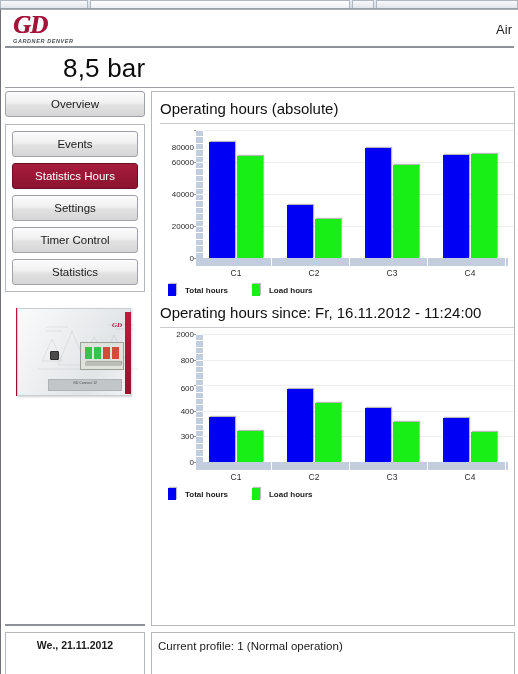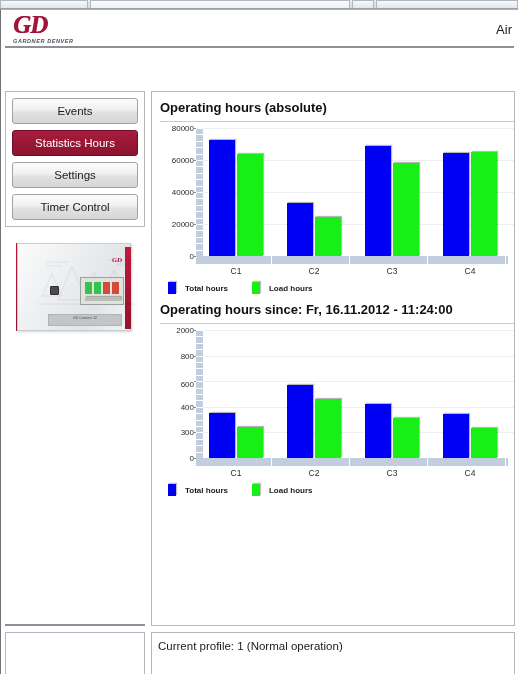--- a/index.html
+++ b/index.html
@@ -210,21 +210,21 @@
     padding: 7px 0 0 6px;
   }
   .bottom-sep {
     position: absolute; top: 614px; left: 4px; width: 140px;
     border-top: 2px solid #8d9197;
   }
 
   
   .chart-block { padding: 8px 0 0 8px; }
   .chart-title {
-    font-size: 13px; font-weight: bold; color: #101010;
+    font-size: 15px; font-weight: normal; color: #101010;
     margin-bottom: 6px;
   }
   .chart-rule { border-top: 1px solid #c8cbcf; margin-bottom: 2px; }
   .plot-wrap {
     position: relative;
     width: 348px; height: 148px;
   }
   .gridline {
     position: absolute; left: 0; right: 0;
     border-top: 1px solid #eceef1;
@@ -299,31 +299,36 @@
 <div class="app">
 
   <div class="header">
     <div class="logo">
       <div class="logo-gd">GD</div>
       <div class="logo-sub">GARDNER DENVER</div>
     </div>
     <div class="header-right">Air</div>
   </div>
 
+  <div class="pressure-bar">
+    <div class="pressure-value">8,5 bar</div>
+  </div>
 
   <div class="body-row">
 
     <div class="sidebar">
 
+      <button class="btn btn-overview">Overview</button>
 
       <div class="nav-group">
         <button class="btn">Events</button>
         <button class="btn active">Statistics Hours</button>
         <button class="btn">Settings</button>
         <button class="btn">Timer Control</button>
+        <button class="btn">Statistics</button>
       </div>
 
       <div class="device-photo">
         <div class="dev-stripe-l"></div>
         <div class="dev-box">
           <svg class="dev-sketch" viewBox="0 0 100 56">
             <g stroke="#6b7078" stroke-width="0.7" fill="none">
               <path d="M4 40 L14 18 L24 40 Z"></path>
               <path d="M20 44 L34 10 L48 44 Z"></path>
               <path d="M44 38 L56 16 L68 38 Z"></path>
@@ -353,21 +358,21 @@
 
       <div class="chart-block">
         <div class="chart-title">Operating hours (absolute)</div>
         <div class="chart-rule"></div>
         <div class="plot-wrap" id="plot0">
             <div class="ylabel-col">
               <div class="ylabel" style="top: 128px;">0</div>
               <div class="ylabel" style="top: 96px;">20000</div>
               <div class="ylabel" style="top: 64px;">40000</div>
               <div class="ylabel" style="top: 32px;">60000</div>
-              <div class="ylabel" style="top: 0px;">80000</div>
+              <div class="ylabel" style="top: 17px;">80000</div>
             </div>
             <div class="ytick-mark" style="top: 132px;"></div>
             <div class="gridline" style="top: 100px; left: 43px; width: 312px; position: absolute;"></div>
             <div class="ytick-mark" style="top: 100px;"></div>
             <div class="gridline" style="top: 68px; left: 43px; width: 312px; position: absolute;"></div>
             <div class="ytick-mark" style="top: 68px;"></div>
             <div class="gridline" style="top: 36px; left: 43px; width: 312px; position: absolute;"></div>
             <div class="ytick-mark" style="top: 36px;"></div>
             <div class="gridline" style="top: 4px; left: 43px; width: 312px; position: absolute;"></div>
             <div class="ytick-mark" style="top: 4px;"></div>
@@ -493,17 +498,18 @@
           <span class="legend-label">Load hours</span>
         </div>
       </div>
 
     </div>
   </div>
 
   <div class="bottom-sep"></div>
   <div class="bottom-row">
     <div class="datetime">
+      <div>We., 21.11.2012</div>
     </div>
     <div class="statusbar">Current profile: 1 (Normal operation)</div>
   </div>
 
 </div>
 
 </body></html>

